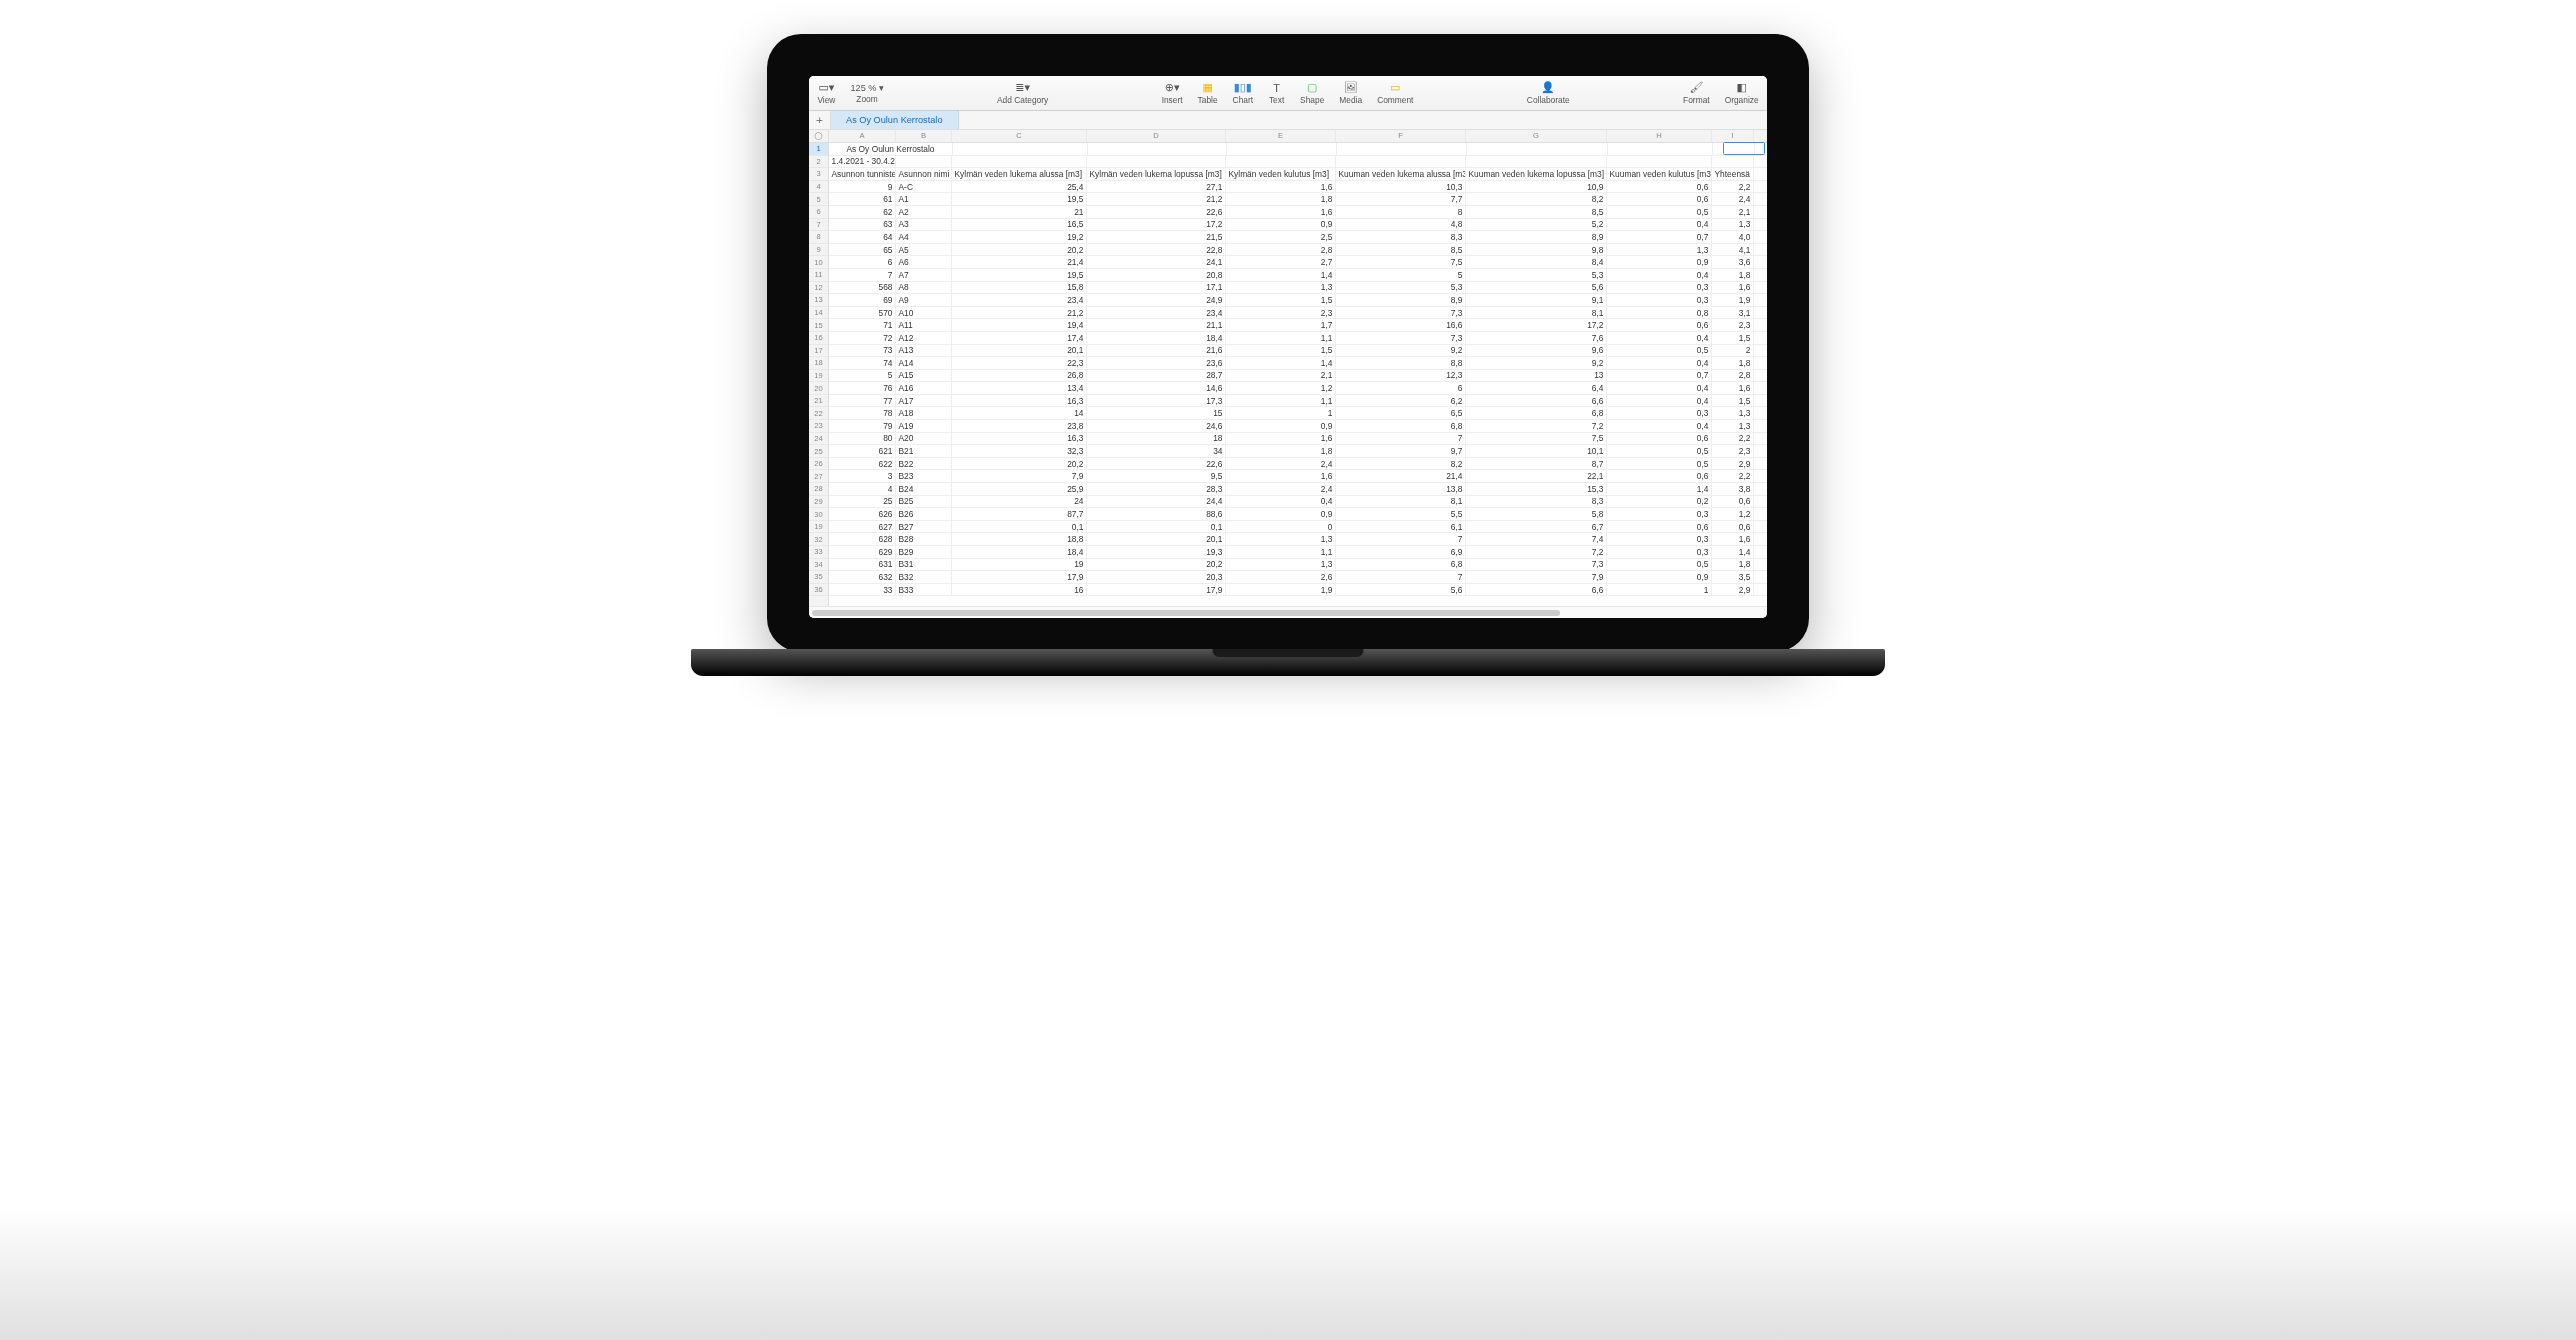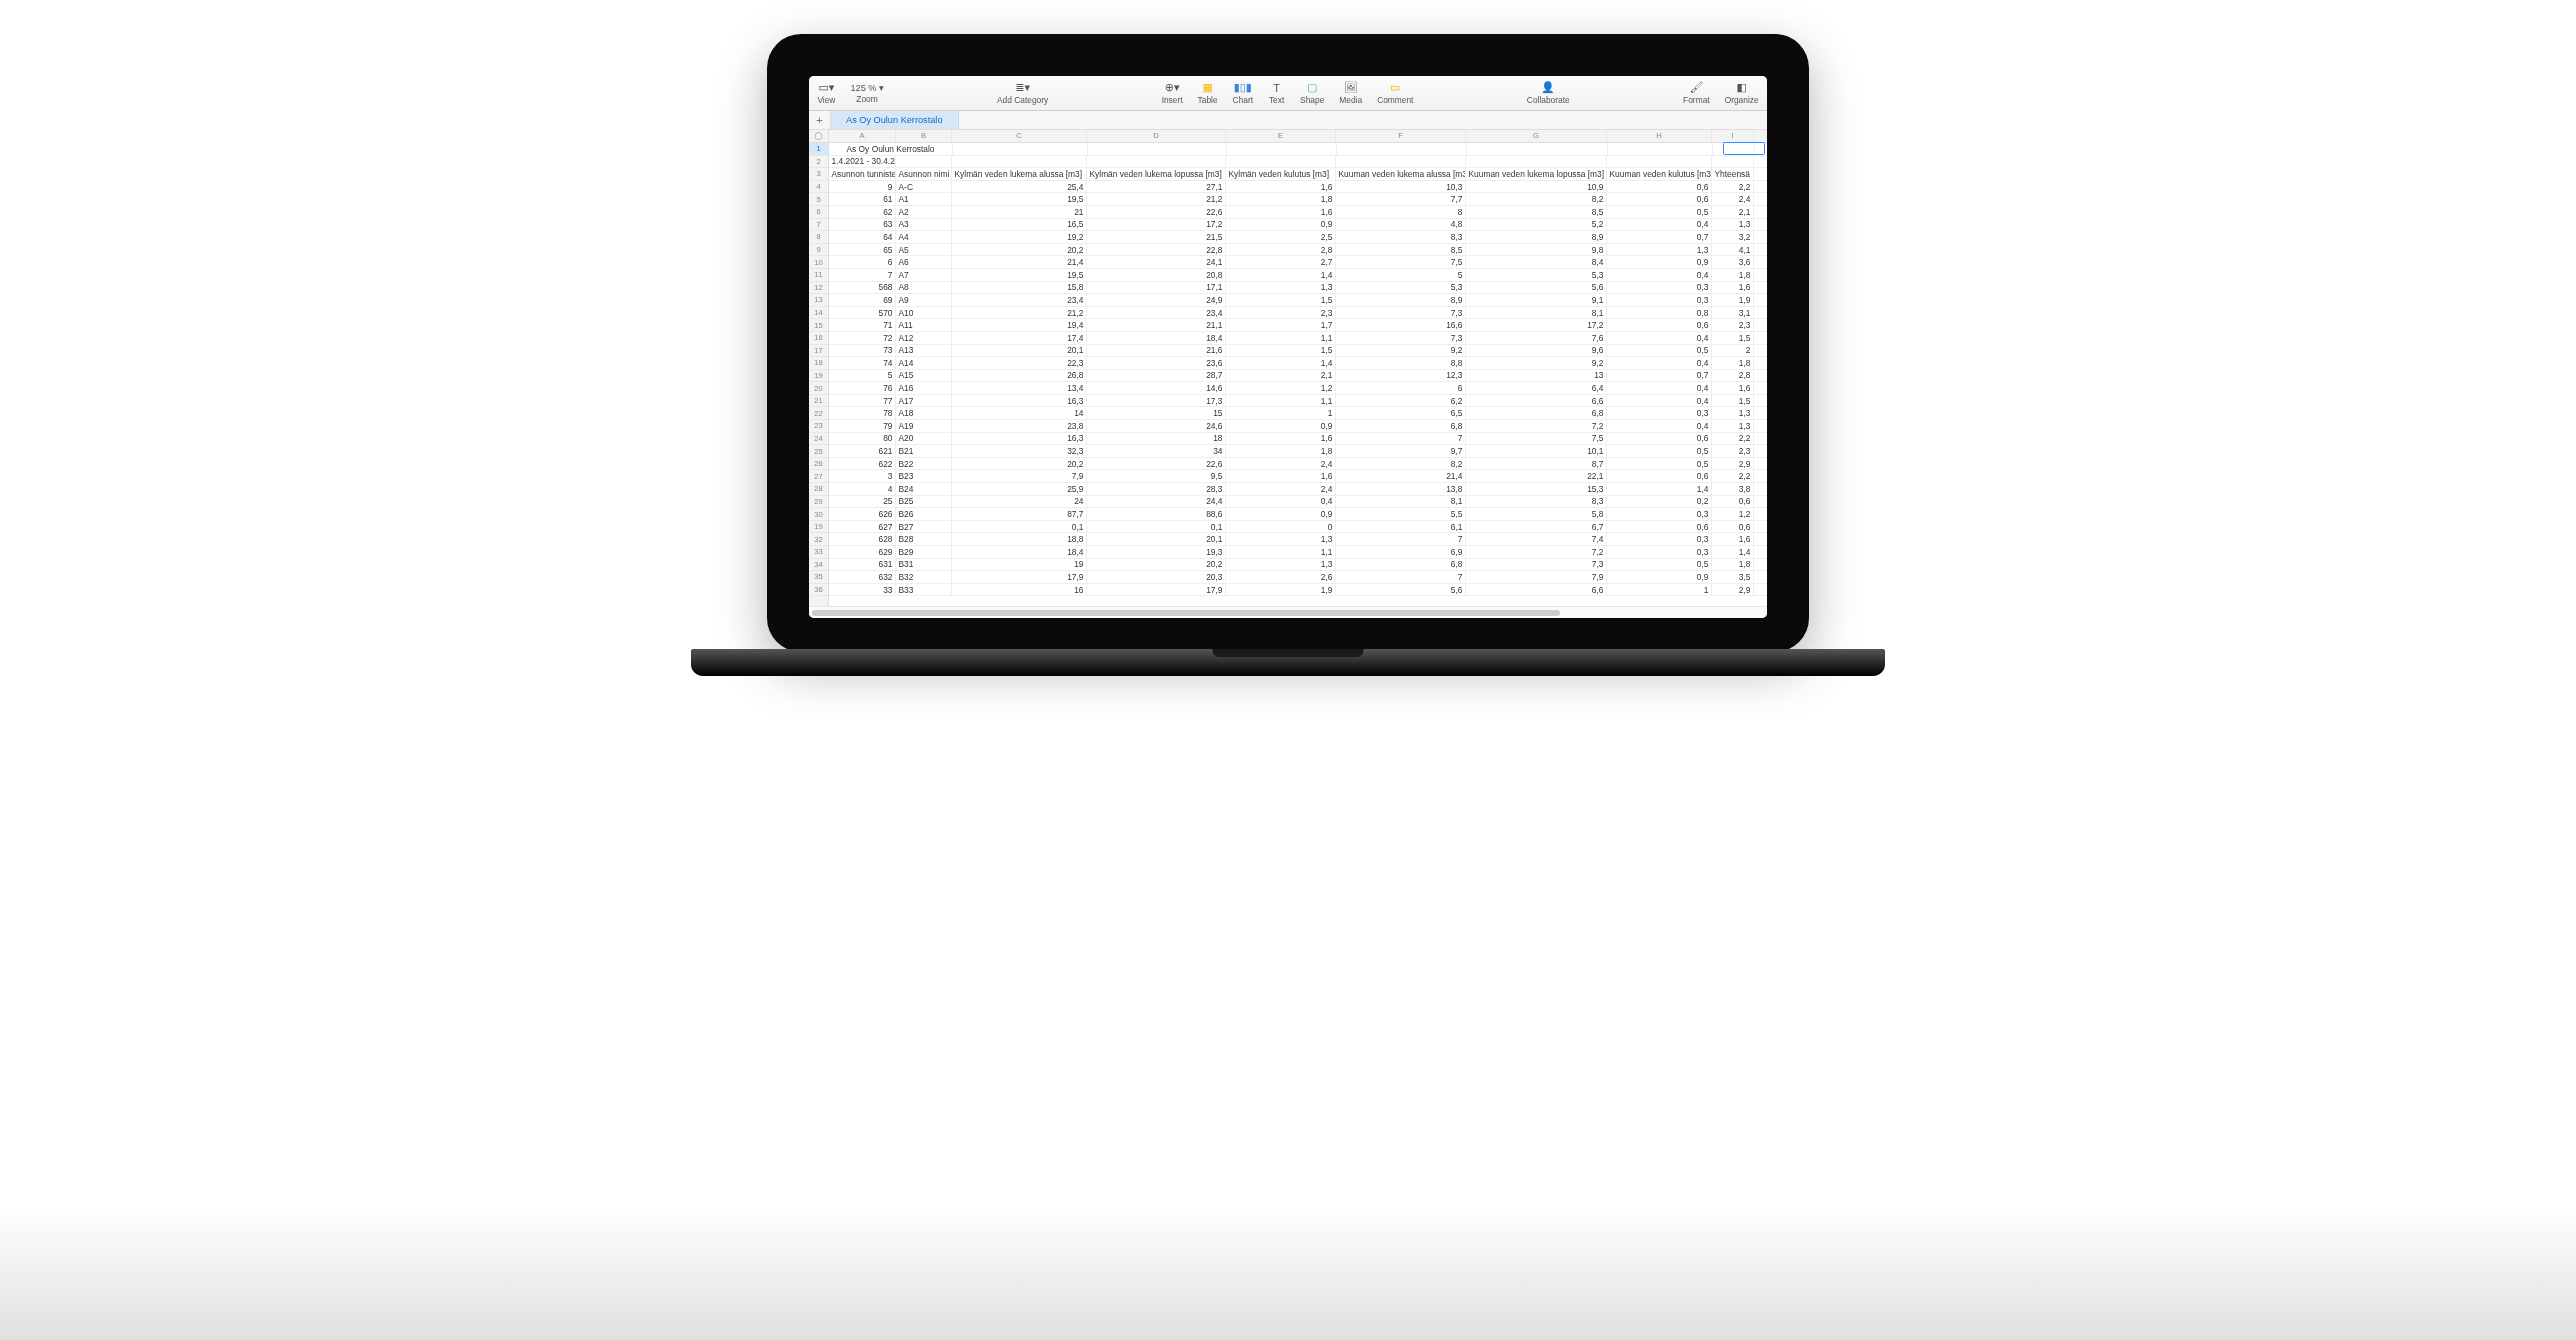--- a/index.html
+++ b/index.html
@@ -344,21 +344,21 @@
             </div>
             <div class="data-row">
               <div class="cell r" style="width: 67px;">64</div>
               <div class="cell " style="width: 56px;">A4</div>
               <div class="cell r" style="width: 135px;">19,2</div>
               <div class="cell r" style="width: 139px;">21,5</div>
               <div class="cell r" style="width: 110px;">2,5</div>
               <div class="cell r" style="width: 130px;">8,3</div>
               <div class="cell r" style="width: 141px;">8,9</div>
               <div class="cell r" style="width: 105px;">0,7</div>
-              <div class="cell r" style="width: 42px;">3,2</div>
+              <div class="cell r" style="width: 42px;">4,0</div>
             </div>
             <div class="data-row">
               <div class="cell r" style="width: 67px;">65</div>
               <div class="cell " style="width: 56px;">A5</div>
               <div class="cell r" style="width: 135px;">20,2</div>
               <div class="cell r" style="width: 139px;">22,8</div>
               <div class="cell r" style="width: 110px;">2,8</div>
               <div class="cell r" style="width: 130px;">8,5</div>
               <div class="cell r" style="width: 141px;">9,8</div>
               <div class="cell r" style="width: 105px;">1,3</div>

